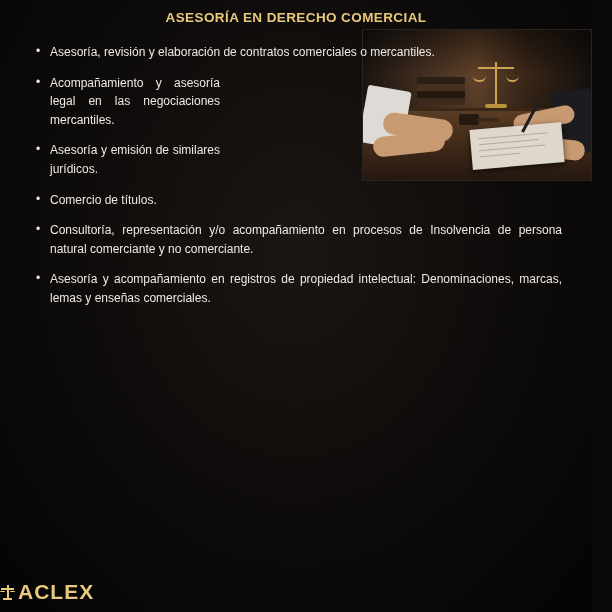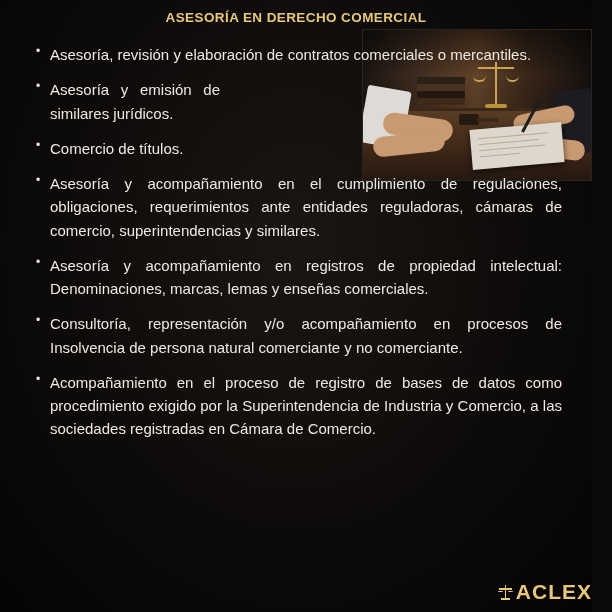--- a/index.html
+++ b/index.html
@@ -35,21 +35,21 @@
     padding: 14px 30px 0 34px;
   }
   ul.items {
     list-style: none;
     margin: 0;
     padding: 0;
   }
   ul.items li {
     position: relative;
     color: #efe9e2;
-    font-size: 15px;
+    font-size: 12px;
     line-height: 1.55;
     text-align: justify;
     margin-bottom: 12px;
     padding-left: 16px;
   }
   ul.items li::before {
     content: "•";
     position: absolute;
     left: 2px;
     top: -1px;
@@ -215,21 +215,21 @@
     height: 34px;
     background: #1e1e1e;
     transform: rotate(28deg);
   }
   
   .footer {
     position: absolute;
     left: 0;
     right: 0;
     bottom: 8px;
-    text-align: right;
+    text-align: left;
   }
   .logo {
     display: inline-flex;
     align-items: center;
     justify-content: center;
     gap: 2px;
     color: #e8c87a;
     font-weight: bold;
     font-size: 21px;
     letter-spacing: 1px;
@@ -289,26 +289,25 @@
           <span class="line l2"></span>
           <span class="line l3"></span>
           <span class="line l4"></span>
         </div>
         <div class="pen"></div>
       </div>
     </div>
 
     <ul class="items">
       <li>Asesoría, revisión y elaboración de contratos comerciales o mercantiles.</li>
+      <li class="narrow">Acompañamiento y asesoría legal en las negociaciones mercantiles.</li>
       <li class="narrow">Asesoría y emisión de similares jurídicos.</li>
       <li class="narrow">Comercio de títulos.</li>
-      <li>Asesoría y acompañamiento  en el cumplimiento de regulaciones, obligaciones, requerimientos ante entidades reguladoras, cámaras de comercio, superintendencias y similares.</li>
+      <li>Consultoría, representación y/o acompañamiento en procesos de Insolvencia de persona natural comerciante y no comerciante.</li>
       <li>Asesoría y acompañamiento en registros de propiedad intelectual: Denominaciones, marcas, lemas y enseñas comerciales.</li>
-      <li>Consultoría, representación y/o acompañamiento en procesos de Insolvencia de persona natural comerciante y no comerciante.</li>
-      <li>Acompañamiento en el proceso de registro de bases de datos como procedimiento exigido por la Superintendencia de Industria y Comercio, a las sociedades registradas en Cámara de Comercio.</li>
     </ul>
   </div>
 
   <div class="footer">
     <div class="logo">
       <span class="scale-mark">
         <i class="v"></i>
           <i class="h"></i>
           <i class="b"></i>
           <i class="p1"></i>

